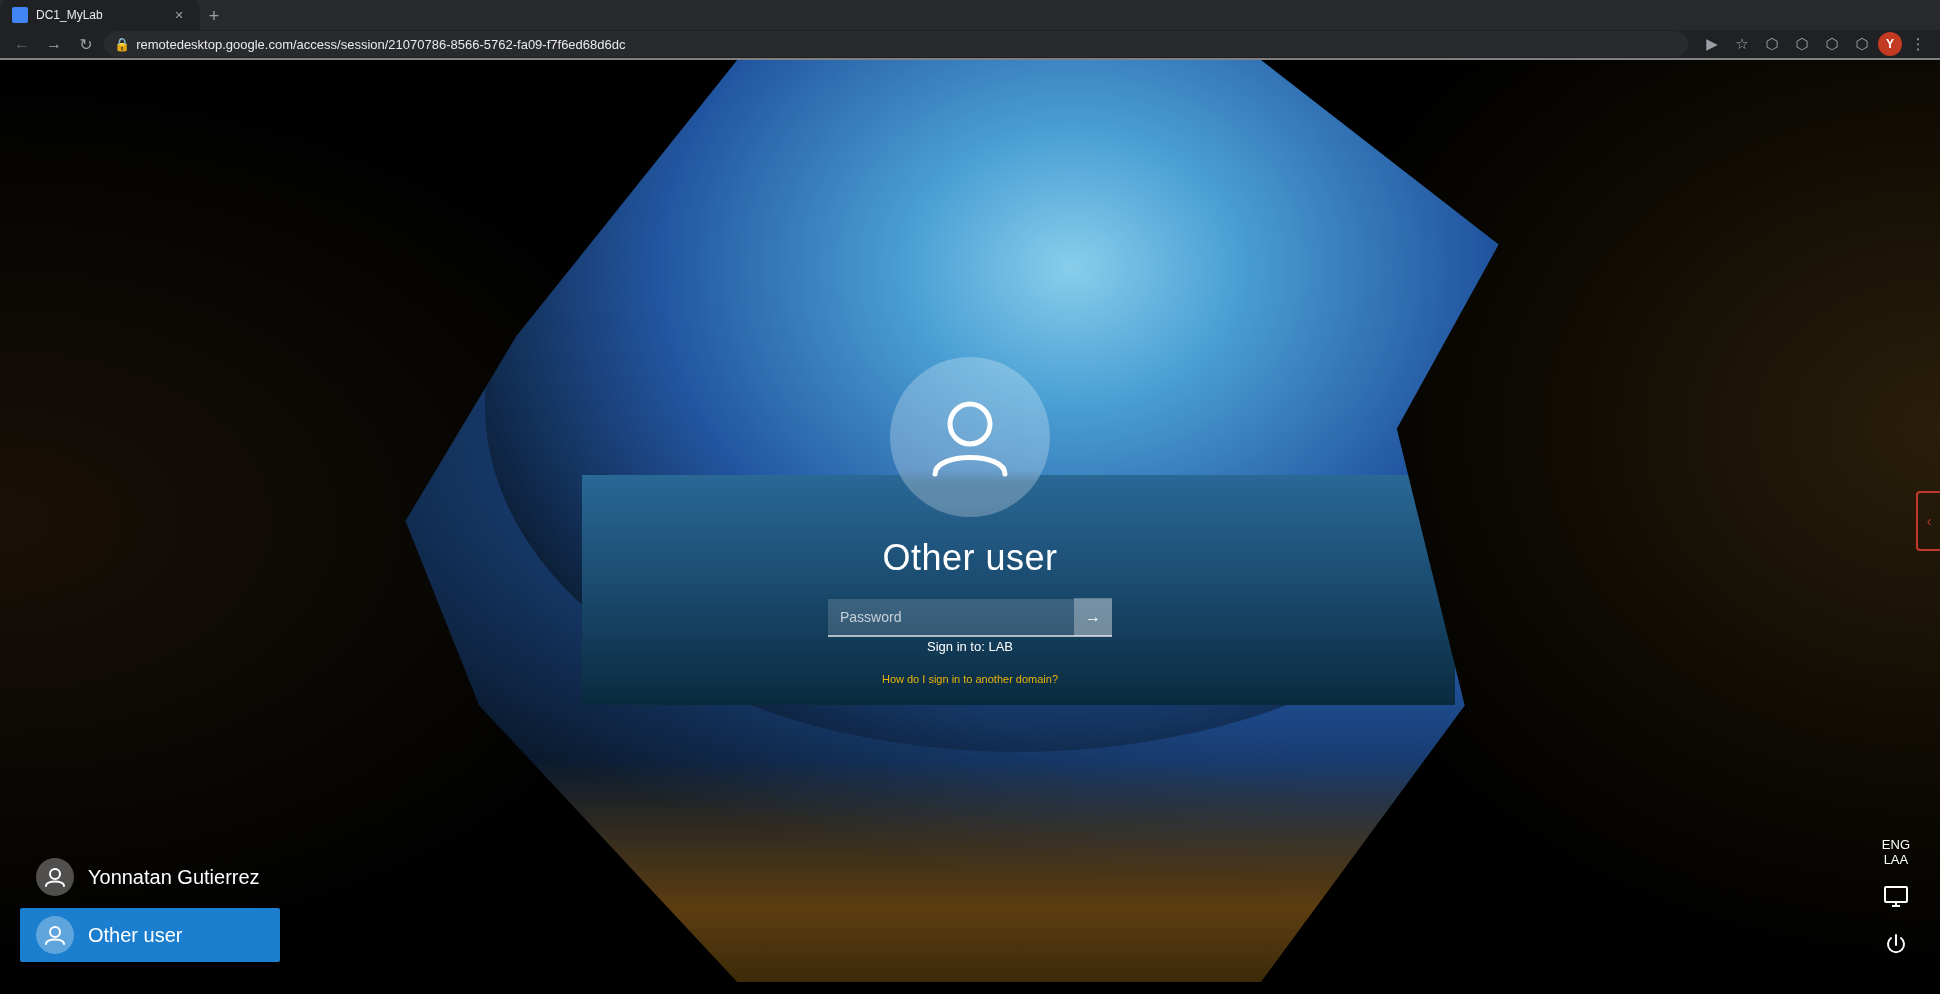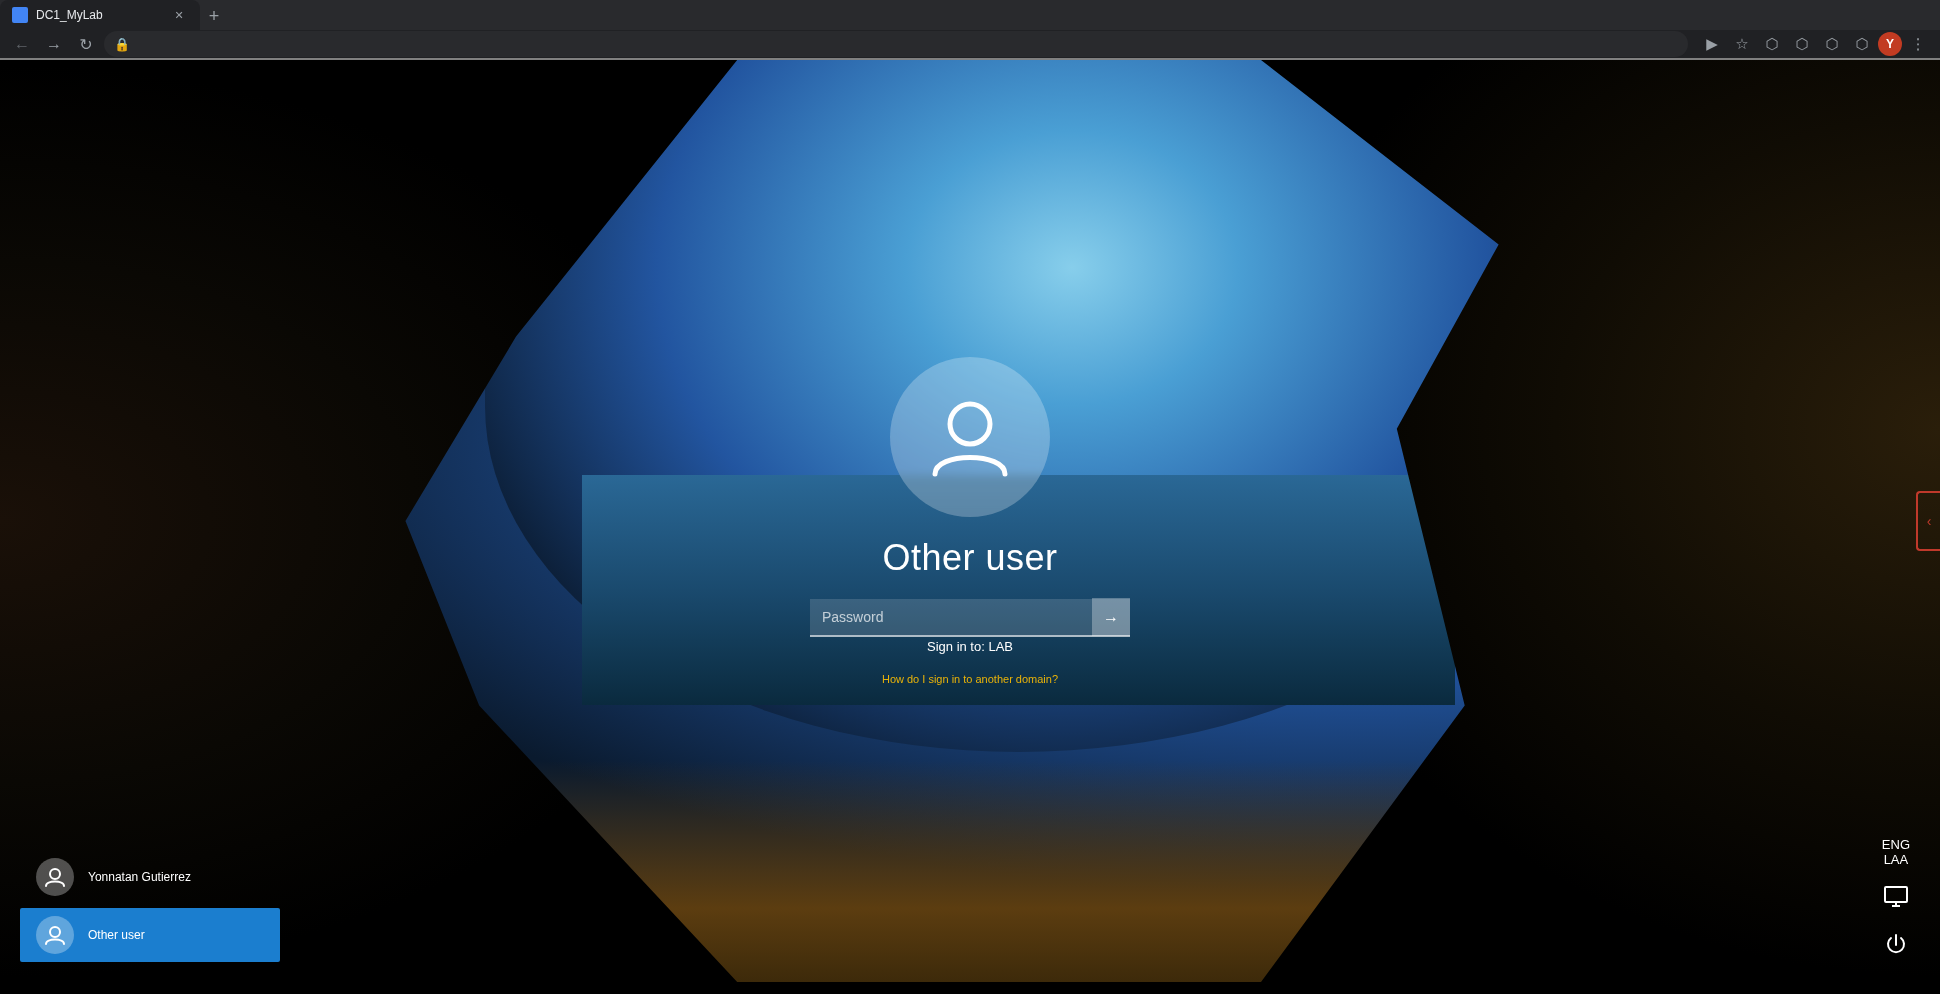--- a/index.html
+++ b/index.html
@@ -207,21 +207,21 @@
       border-bottom: 2px solid #0078d4;
       outline: none;
       padding: 0 12px;
       font-size: 14px;
       color: #222;
       margin-bottom: 10px;
     }
     .username-input::placeholder { color: #888; }
 
     .password-row {
-      width: 320px;
+      width: 284px;
       height: 38px;
       background: rgba(255,255,255,0.15);
       border-bottom: 2px solid rgba(255,255,255,0.6);
       display: flex;
       align-items: center;
       position: relative;
       margin-bottom: 2px;
     }
     .password-input {
       flex: 1;
@@ -284,21 +284,21 @@
     .user-item-avatar {
       width: 38px; height: 38px;
       border-radius: 50%;
       background: rgba(255,255,255,0.3);
       display: flex; align-items: center; justify-content: center;
       color: #fff;
       font-size: 22px;
       flex-shrink: 0;
     }
     .user-item-name {
-      font-size: 12px;
+      font-size: 20px;
       color: #fff;
       font-weight: 400;
     }
 
     
     .system-tray {
       position: absolute;
       bottom: 18px;
       right: 30px;
       display: flex;
@@ -361,20 +361,21 @@
       <div class="tab-close">✕</div>
     </div>
     <div class="tab-new">+</div>
   </div>
   <div class="nav-bar">
     <div class="nav-btn disabled">←</div>
     <div class="nav-btn">→</div>
     <div class="nav-btn">↻</div>
     <div class="address-bar">
       <span class="lock-icon">🔒</span>
+      <span class="url-text">remotedesktop.google.com/access/session/21070786-8566-5762-fa09-f7f6ed68d6dc</span>
     </div>
     <div class="nav-icons-right">
       <div class="nav-icon-btn">▶</div>
       <div class="nav-icon-btn bookmark-icon">☆</div>
       <div class="nav-icon-btn">⬡</div>
       <div class="nav-icon-btn">⬡</div>
       <div class="nav-icon-btn">⬡</div>
       <div class="nav-icon-btn">⬡</div>
       <div class="profile-btn">Y</div>
       <div class="nav-icon-btn">⋮</div>

